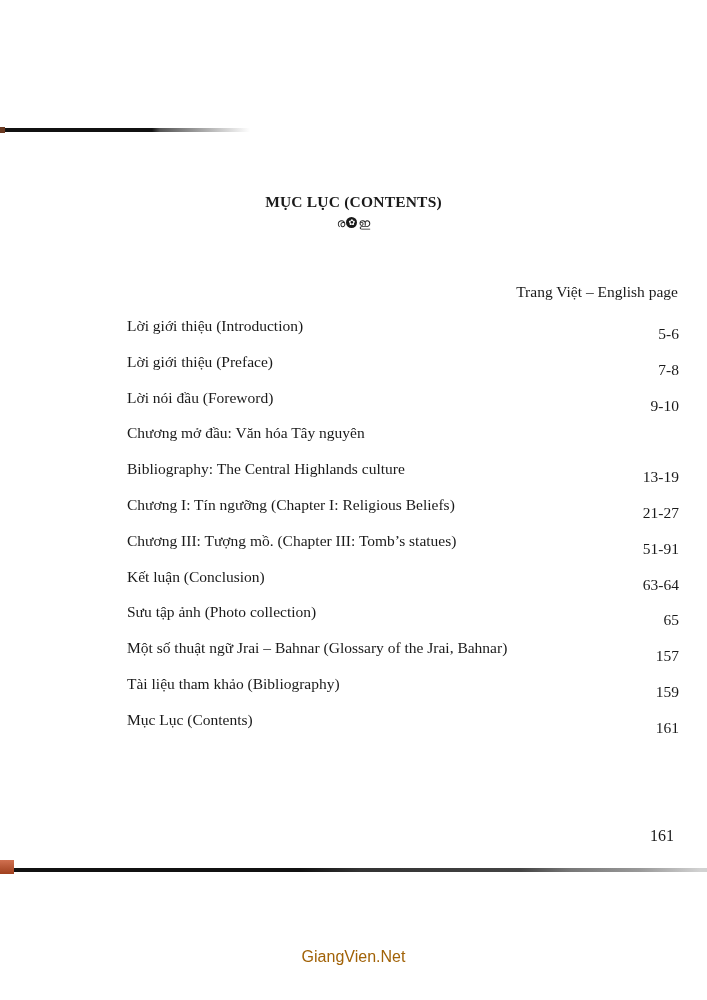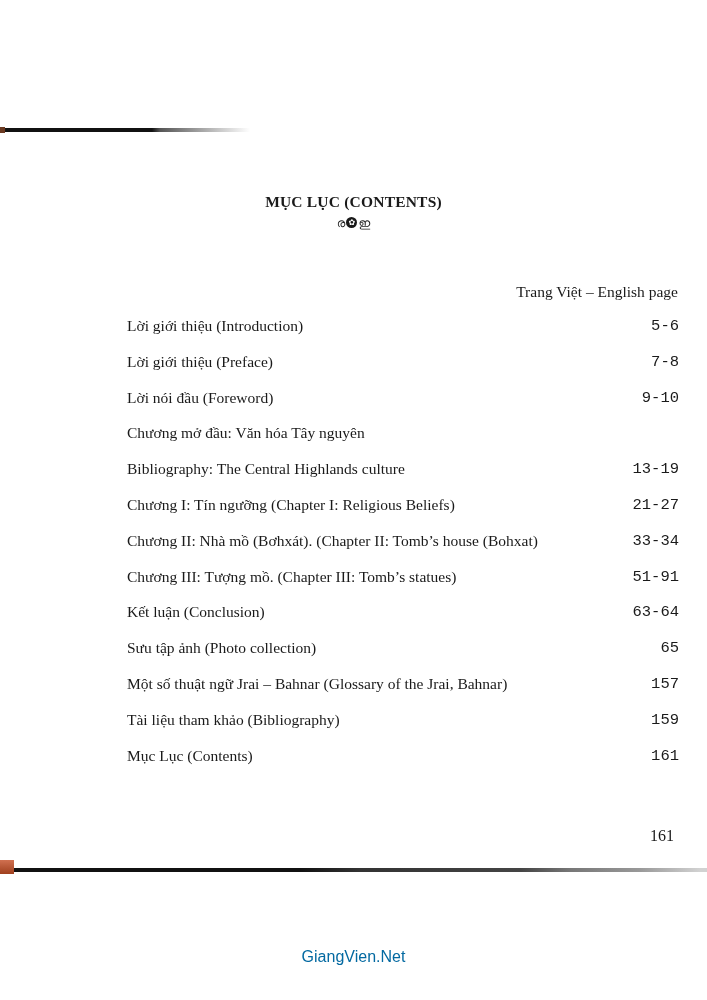--- a/index.html
+++ b/index.html
@@ -106,39 +106,38 @@
     }
     .toc-row .label {
       position: absolute;
       left: 16px;
       top: 0;
       white-space: nowrap;
     }
     .toc-row .page {
       position: absolute;
       right: 0;
-      top: 0;
+      top: 8px;
       white-space: nowrap;
-      font-family: Liberation Mono, monospace;
     }
     .page-number {
       position: absolute;
       right: 33px;
       top: 827px;
       font-size: 16px;
     }
     .watermark {
       position: absolute;
       left: 0;
       width: 707px;
       top: 948px;
       text-align: center;
       font-family: "Liberation Sans", "DejaVu Sans", sans-serif;
       font-size: 16px;
-      color: #0369a1;
+      color: #a16207;
     }
   </style>
 </head>
 <body>
 
 <div class="rule-top"></div>
 <div class="rule-top-cap"></div>
 
 <div class="title">MỤC LỤC (CONTENTS)</div>
 
@@ -167,24 +166,20 @@
   </div>
   <div class="toc-row">
     <span class="label">Bibliography: The Central Highlands culture</span>
     <span class="page">13-19</span>
   </div>
   <div class="toc-row">
     <span class="label">Chương I: Tín ngưỡng (Chapter I: Religious Beliefs)</span>
     <span class="page">21-27</span>
   </div>
   <div class="toc-row">
-    <span class="label">Chương II: Nhà mồ (Bơhxát). (Chapter II: Tomb’s house (Bohxat)</span>
-    <span class="page">33-34</span>
-  </div>
-  <div class="toc-row">
     <span class="label">Chương III: Tượng mồ. (Chapter III: Tomb’s statues)</span>
     <span class="page">51-91</span>
   </div>
   <div class="toc-row">
     <span class="label">Kết luận (Conclusion)</span>
     <span class="page">63-64</span>
   </div>
   <div class="toc-row">
     <span class="label">Sưu tập ảnh (Photo collection)</span>
     <span class="page">65</span>

